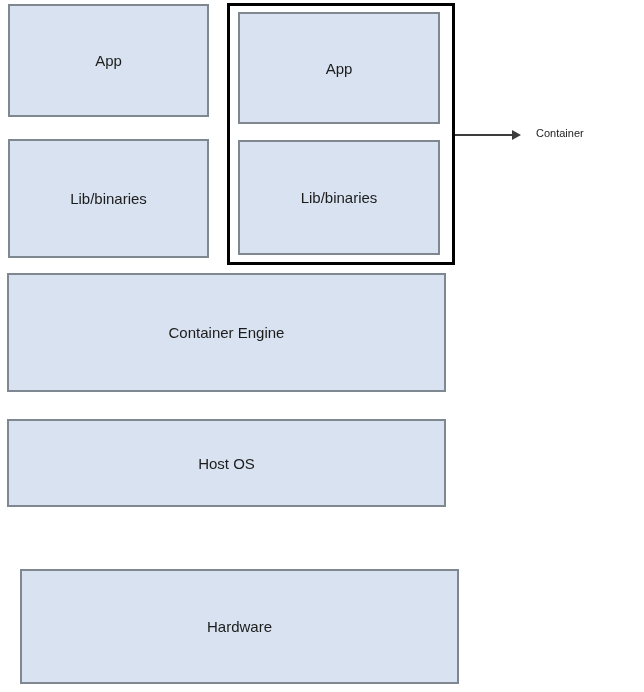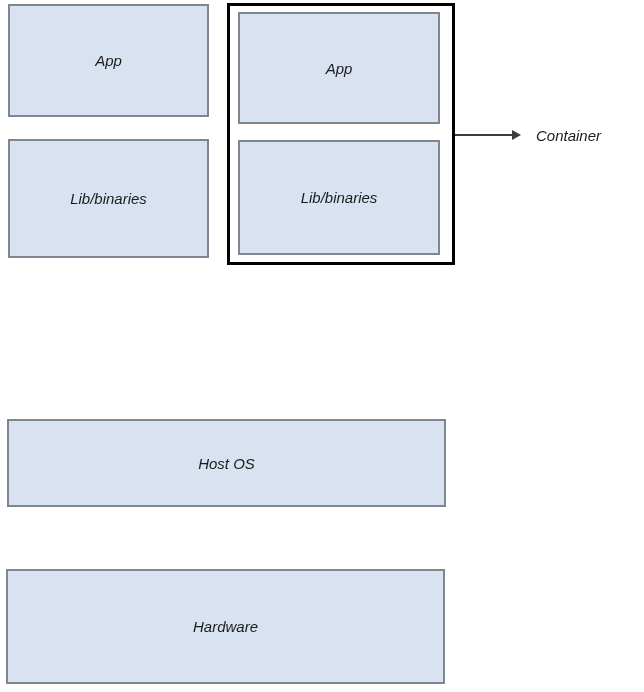--- a/index.html
+++ b/index.html
@@ -10,21 +10,21 @@
     --text: #1c1c1c;
     --background: #ffffff;
   }
   * { margin: 0; padding: 0; box-sizing: border-box; }
   html, body {
     width: 644px; height: 692px;
     background: var(--background);
     font-family: "Liberation Sans", sans-serif;
     overflow: hidden;
   }
-  .stage { position: relative; width: 644px; height: 692px; font-style: italic; }
+  .stage { position: relative; width: 644px; height: 692px; }
   .box {
     position: absolute;
     background: var(--box-fill);
     border: 2px solid var(--box-border);
     display: flex; align-items: center; justify-content: center;
     font-size: 15px; color: var(--text);
     text-align: center;
   }
   .group {
     position: absolute;
@@ -34,39 +34,39 @@
   }
   
   .left-app  { left: 8px; top: 4px;   width: 201px; height: 113px; }
   .left-lib  { left: 8px; top: 139px; width: 201px; height: 119px; }
   
   .grp-app { left: 8px; top: 6px;   width: 202px; height: 112px; }
   .grp-lib { left: 8px; top: 134px; width: 202px; height: 115px; }
   
   .engine   { left: 7px; top: 273px; width: 439px; height: 119px; }
   .host-os  { left: 7px; top: 419px; width: 439px; height: 88px; }
-  .hardware { left: 6px; top: 569px; width: 439px; height: 115px; }
+  .hardware { left: 20px; top: 569px; width: 439px; height: 115px; }
   
   .arrow-line {
     position: absolute;
     left: 455px; top: 134px; width: 58px; height: 0;
     border-top: 2px solid var(--arrow);
   }
   .arrow-head {
     position: absolute;
     left: 512px; top: 130px;
     width: 0; height: 0;
     border-left: 9px solid var(--arrow);
     border-top: 5px solid transparent;
     border-bottom: 5px solid transparent;
   }
   .container-label {
     position: absolute;
     left: 536px; top: 127px;
-    font-size: 15px; color: var(--text);
+    font-size: 11px; color: var(--text);
     white-space: nowrap;
   }
 </style>
 </head>
 <body>
 
 <div class="stage">
 
   <div class="box left-app">App</div>
 
@@ -74,18 +74,19 @@
 
   <div class="group">
     <div class="box grp-app">App</div>
     <div class="box grp-lib">Lib/binaries</div>
   </div>
 
   <div class="arrow-line"></div>
   <div class="arrow-head"></div>
   <div class="container-label">Container</div>
 
+  <div class="box engine">Container Engine</div>
 
   <div class="box host-os">Host OS</div>
 
   <div class="box hardware">Hardware</div>
 
 </div>
 
 </body></html>

